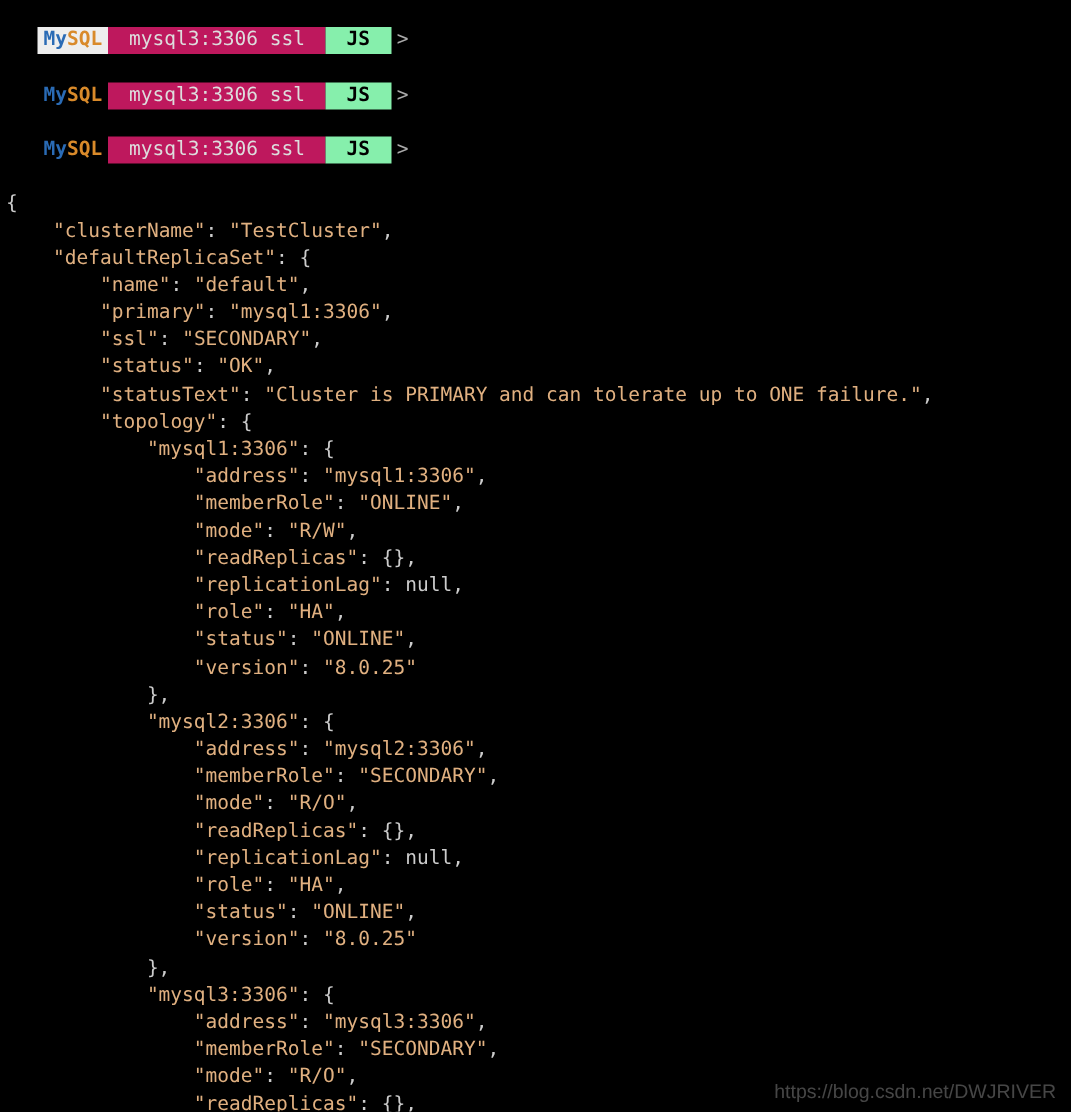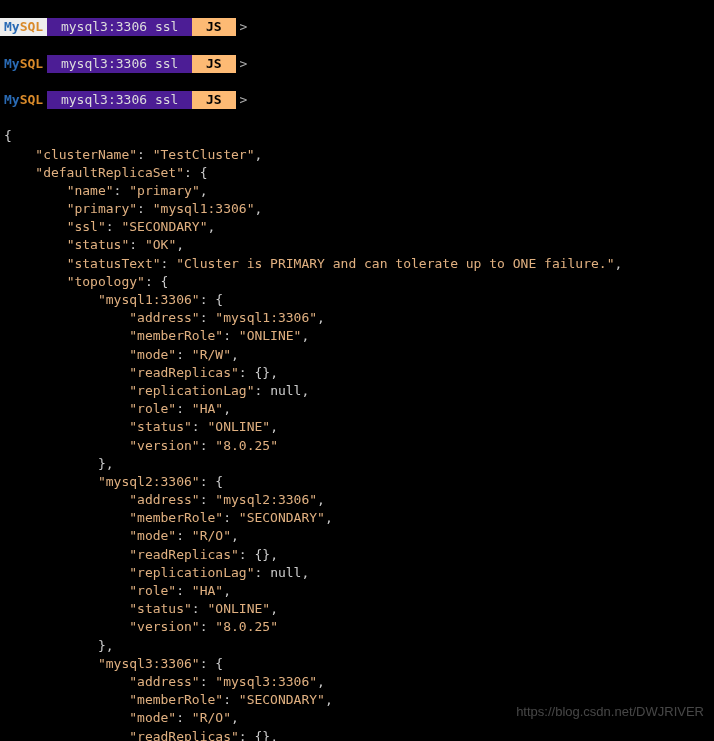--- a/index.html
+++ b/index.html
@@ -14,71 +14,72 @@
     height: 741px;
     overflow: hidden;
     position: relative;
   }
   .term {
     white-space: pre;
   }
   .prompt-line {
     display: flex;
     align-items: center;
+    margin-left: 25px;
   }
   .badge-mysql {
     display: inline-block;
     padding: 0 4px;
     font-weight: bold;
   }
   .badge-mysql .my { color: #2a6bb5; }
   .badge-mysql .sql { color: #d98a2a; }
   .bg-white { background: #eee; }
   .badge-host {
-    background: #4c1d95;
+    background: #be185d;
     color: #ddd;
     padding: 0 6px;
   }
   .badge-js {
-    background: #fdba74;
+    background: #86efac;
     color: #000;
     padding: 0 6px;
     font-weight: bold;
   }
   .prompt-gt {
     color: #aaa;
     padding: 0 4px;
   }
   .cmd { color: #ccc; }
   .json-output {
     padding-left: 4px;
   }
   .key { color: #e0b080; }
   .str { color: #e0b080; }
   .plain { color: #ccc; }
   .watermark {
     position: absolute;
-    bottom: 20px;
+    bottom: 4px;
     right: 10px;
     color: rgba(200,200,200,0.35);
     font-size: 13px;
     font-family: sans-serif;
   }
 </style>
 </head>
 <body>
 
 <div class="term">
 <div class="prompt-line"><span class="badge-mysql bg-white"><span class="my">My</span><span class="sql">SQL</span></span><span class="badge-host"> <span>mysql3:3306 ssl</span> </span><span class="badge-js"> <span>JS</span> </span><span class="prompt-gt">&gt;</span></div>
 <div class="prompt-line"><span class="badge-mysql"><span class="my">My</span><span class="sql">SQL</span></span><span class="badge-host"> <span>mysql3:3306 ssl</span> </span><span class="badge-js"> <span>JS</span> </span><span class="prompt-gt">&gt;</span></div>
 <div class="prompt-line"><span class="badge-mysql"><span class="my">My</span><span class="sql">SQL</span></span><span class="badge-host"> <span>mysql3:3306 ssl</span> </span><span class="badge-js"> <span>JS</span> </span><span class="prompt-gt">&gt;</span></div>
 <div class="json-output">{
     <span class="key">"clusterName"</span>: <span class="str">"<span>TestCluster</span>"</span>, 
     <span class="key">"defaultReplicaSet"</span>: {
-        <span class="key">"name"</span>: <span class="str">"<span>primary</span>"</span>, 
+        <span class="key">"name"</span>: <span class="str">"<span>default</span>"</span>, 
         <span class="key">"primary"</span>: <span class="str">"<span>mysql1:3306</span>"</span>, 
         <span class="key">"ssl"</span>: <span class="str">"<span>SECONDARY</span>"</span>, 
         <span class="key">"status"</span>: <span class="str">"<span>OK</span>"</span>, 
         <span class="key">"statusText"</span>: <span class="str">"<span>Cluster is PRIMARY and can tolerate up to ONE failure.</span>"</span>, 
         <span class="key">"topology"</span>: {
             <span class="key">"mysql1:3306"</span>: {
                 <span class="key">"address"</span>: <span class="str">"<span>mysql1:3306</span>"</span>, 
                 <span class="key">"memberRole"</span>: <span class="str">"<span>ONLINE</span>"</span>, 
                 <span class="key">"mode"</span>: <span class="str">"<span>R/W</span>"</span>, 
                 <span class="key">"readReplicas"</span>: <span class="plain">{}</span>, 

